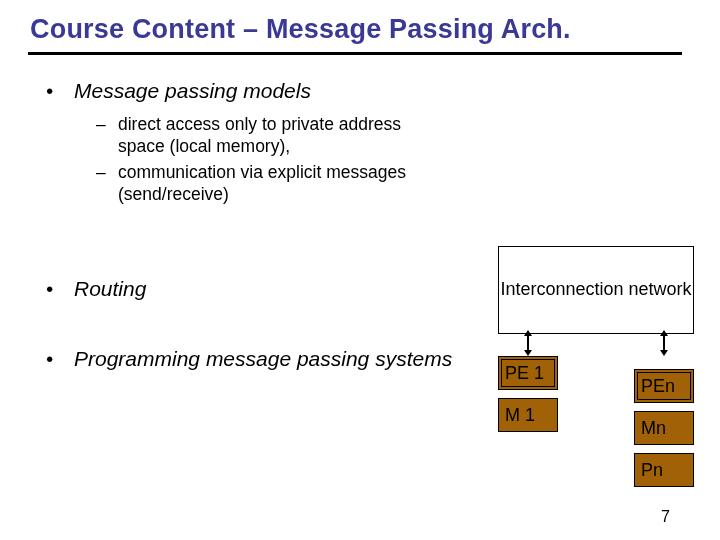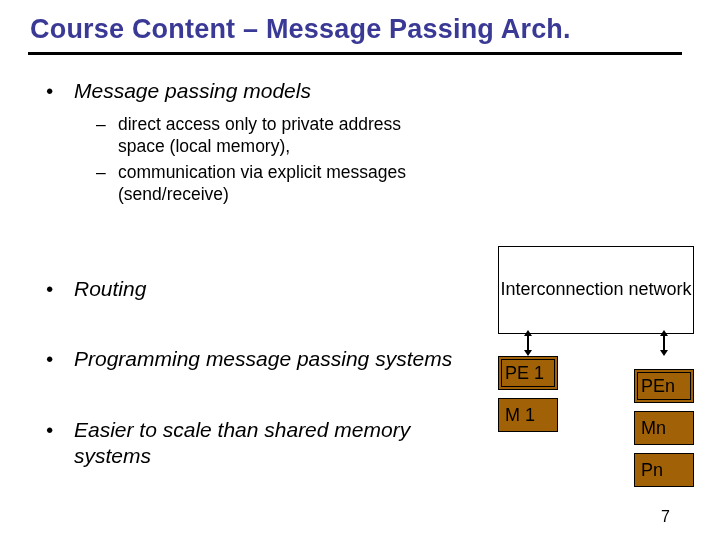--- a/index.html
+++ b/index.html
@@ -193,24 +193,20 @@
 
   <div class="lower-bullets">
     <div class="b1">
       <span class="dot"></span>
       <span class="txt">Routing</span>
     </div>
     <div class="b1">
       <span class="dot"></span>
       <span class="txt">Programming message passing systems</span>
     </div>
-    <div class="b1">
-      <span class="dot"></span>
-      <span class="txt">Easier to scale than shared memory systems</span>
-    </div>
   </div>
 
   <div class="diagram">
     <div class="netbox">
       <span>Interconnection network</span>
     </div>
 
     <div class="arrow-col" style="left:29px;">
       <div class="arrow"></div>
     </div>

